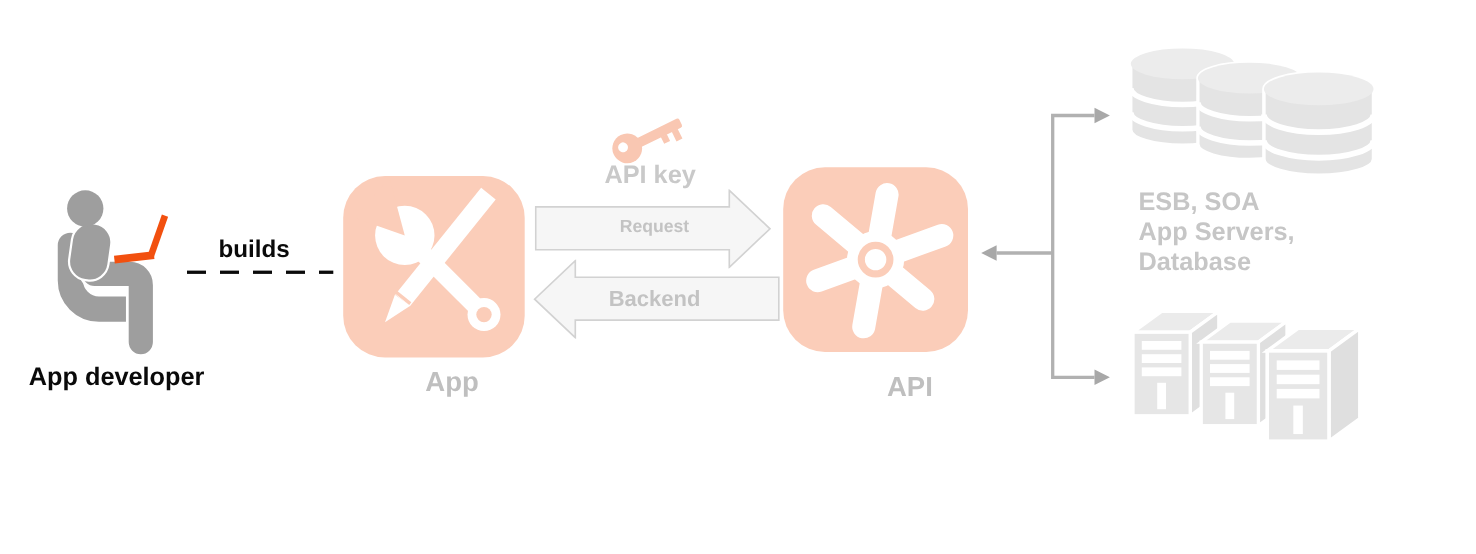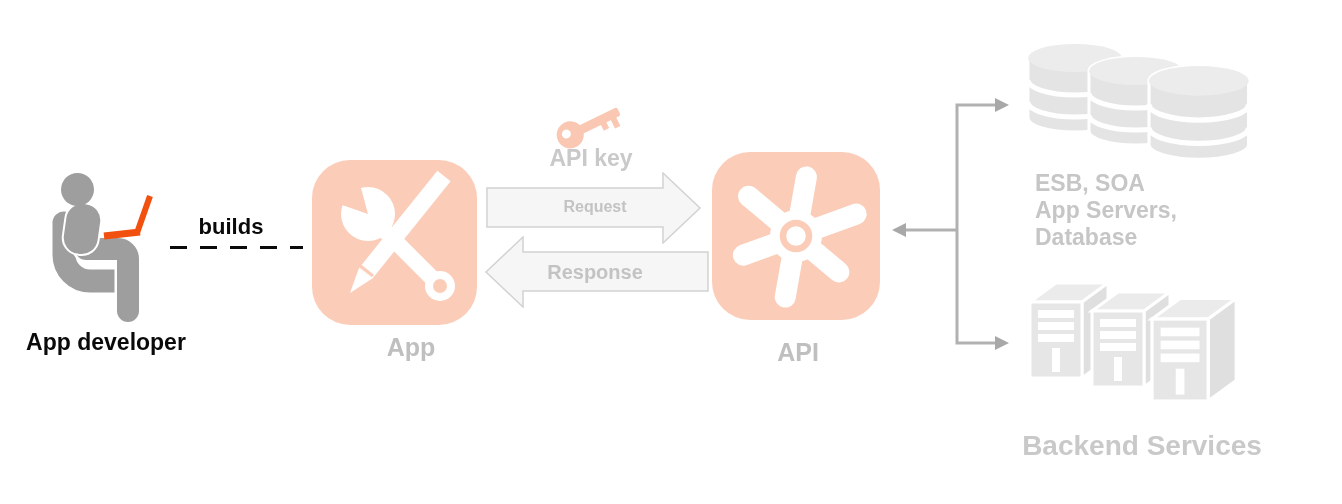--- a/index.html
+++ b/index.html
@@ -9,21 +9,21 @@
   .lbl{position:absolute;text-align:center;white-space:nowrap;}
   .black{color:#0a0a0a;}
   .appdev{left:16px;top:329px;width:180px;font-size:23px;}
   .builds{left:181px;top:214px;width:100px;font-size:22px;}
   .dash{position:absolute;left:170px;top:246px;width:133px;height:3px;
         background:repeating-linear-gradient(90deg,#0a0a0a 0 17px,transparent 17px 30px);}
   .tile{position:absolute;width:165px;height:165px;border-radius:38px;background:#FBCDB9;}
   .app-tile{left:312px;top:160px;}
   .api-tile{left:712px;top:152px;width:168px;height:168px;}
   .applbl{left:361px;top:333px;width:100px;font-size:25px;color:#bfbfbf;}
-  .apilbl{left:748px;top:338px;width:100px;font-size:25px;color:#bfbfbf;}
+  .apilbl{left:748px;top:338px;width:100px;font-size:25px;color:#bfbfbf;text-align:right;}
   .apikeylbl{left:531px;top:145px;width:120px;font-size:23px;color:#c9c9c9;}
   .reqlbl{left:535px;top:198px;width:120px;font-size:16px;color:#c3c3c3;}
   .resplbl{left:530px;top:261px;width:130px;font-size:20px;color:#c3c3c3;}
   .esblbl{left:1035px;top:170px;width:212px;font-size:23px;line-height:27px;color:#c6c6c6;text-align:left;position:absolute;}
   .backendlbl{left:1012px;top:430px;width:260px;font-size:28px;color:#c9c9c9;}
   svg{display:block;}
 </style>
 </head>
 <body>
 
@@ -69,21 +69,21 @@
   <div class="lbl apikeylbl">API key</div>
 
   <svg class="abs" style="left:486px;top:172px;" width="216" height="72" viewBox="0 0 216 72">
     <polygon points="1,16 177,16 177,1 214,36 177,71 177,55 1,55" fill="#f6f6f6" stroke="#d2d2d2" stroke-width="1.5"></polygon>
   </svg>
   <div class="lbl reqlbl">Request</div>
 
   <svg class="abs" style="left:484px;top:236px;" width="226" height="72" viewBox="0 0 226 72">
     <polygon points="224,16 39,16 39,1 2,36 39,71 39,55 224,55" fill="#f6f6f6" stroke="#d2d2d2" stroke-width="1.5"></polygon>
   </svg>
-  <div class="lbl resplbl">Response</div>
+  <div class="lbl resplbl">Backend</div>
 
   <div class="tile api-tile">
     <svg width="168" height="168" viewBox="0 0 168 168">
       <g stroke="#ffffff" stroke-width="21" stroke-linecap="round">
         <g transform="rotate(-80 84 84)">
             <line x1="96" y1="84" x2="144" y2="84"></line>
           </g>
         <g transform="rotate(-20 84 84)">
             <line x1="96" y1="84" x2="148" y2="84"></line>
           </g>
@@ -147,15 +147,14 @@
         <rect x="8" y="8" width="36" height="8" fill="#ffffff"></rect>
         <rect x="8" y="20" width="36" height="8" fill="#ffffff"></rect>
         <rect x="8" y="32" width="36" height="8" fill="#ffffff"></rect>
         <rect x="22" y="46" width="8" height="24" fill="#ffffff"></rect>
       </g>
     </defs>
     <use href="#tower" transform="translate(12,24)"></use>
     <use href="#tower" transform="translate(74,33)"></use>
     <use href="#tower" transform="translate(134,41) scale(1.08)"></use>
   </svg>
-  <div class="lbl backendlbl">Backend Services</div>
 
 </div>
 
 </body></html>

